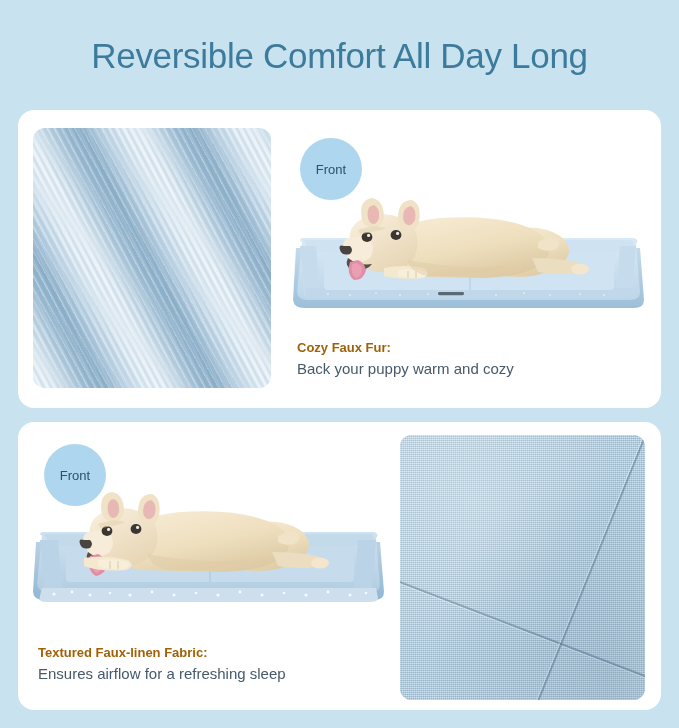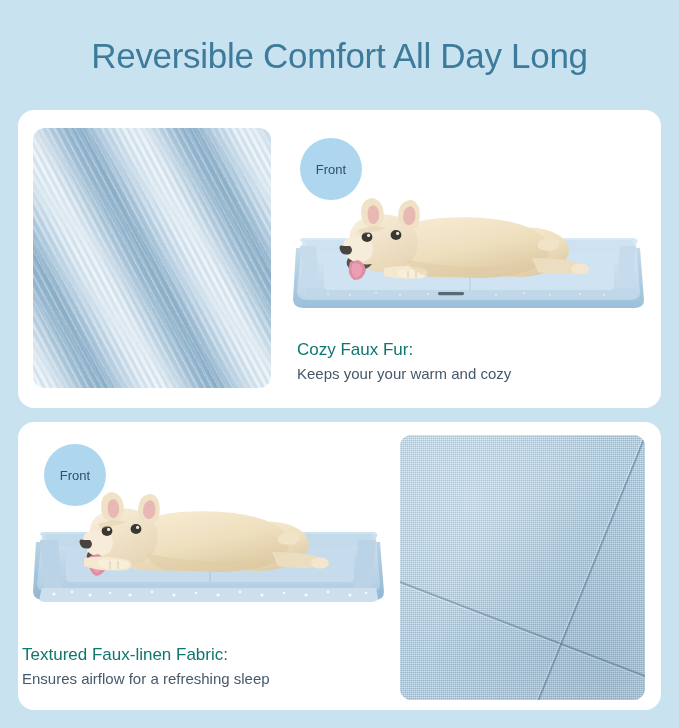--- a/index.html
+++ b/index.html
@@ -138,26 +138,26 @@
     position: absolute;
   }
   #product-front { left: 288px; top: 196px; width: 362px; height: 132px; }
   #product-back  { left: 28px;  top: 492px; width: 362px; height: 132px; }
 
   .product svg { display: block; width: 100%; height: 100%; }
 
   
   .caption { position: absolute; }
   #caption-front { left: 297px; top: 340px; }
-  #caption-back  { left: 22px;  top: 645px; }
+  #caption-back  { left: 38px;  top: 645px; }
 
   .caption-title {
-    font-size: 17px;
-    font-weight: normal;
-    color: #0f766e;
+    font-size: 13px;
+    font-weight: bold;
+    color: #a16207;
     margin: 0 0 5px 0;
     white-space: nowrap;
   }
   .caption-sub {
     font-size: 15px;
     color: #46596a;
     margin: 0;
     white-space: nowrap;
   }
 </style>
@@ -258,21 +258,21 @@
     </g>
 
     <path d="M120 64 Q170 74 220 70 Q190 82 138 80 Q120 74 120 64 Z" fill="#ddc9a4" opacity="0.45"></path>
   </svg>
 </div>
 
 <div class="badge" id="badge-front">Front</div>
 
 <div class="caption" id="caption-front">
   <p class="caption-title">Cozy Faux Fur:</p>
-  <p class="caption-sub">Keeps your your warm and cozy</p>
+  <p class="caption-sub">Back your puppy warm and cozy</p>
 </div>
 
 <div class="card" id="card-back"></div>
 
 <div class="photo" id="photo-linen">
   <div class="weave"></div>
   <div class="seam seam-a"></div>
   <div class="seam seam-b"></div>
   <div class="shade"></div>
 </div>

